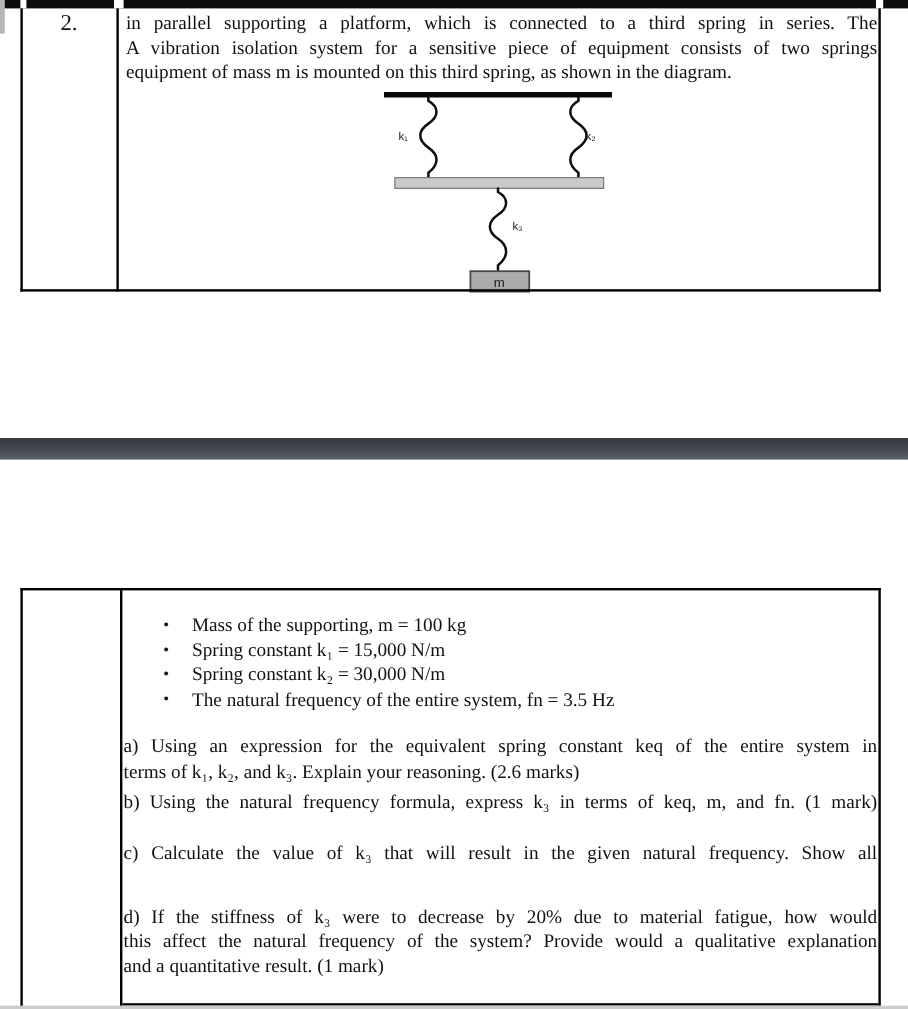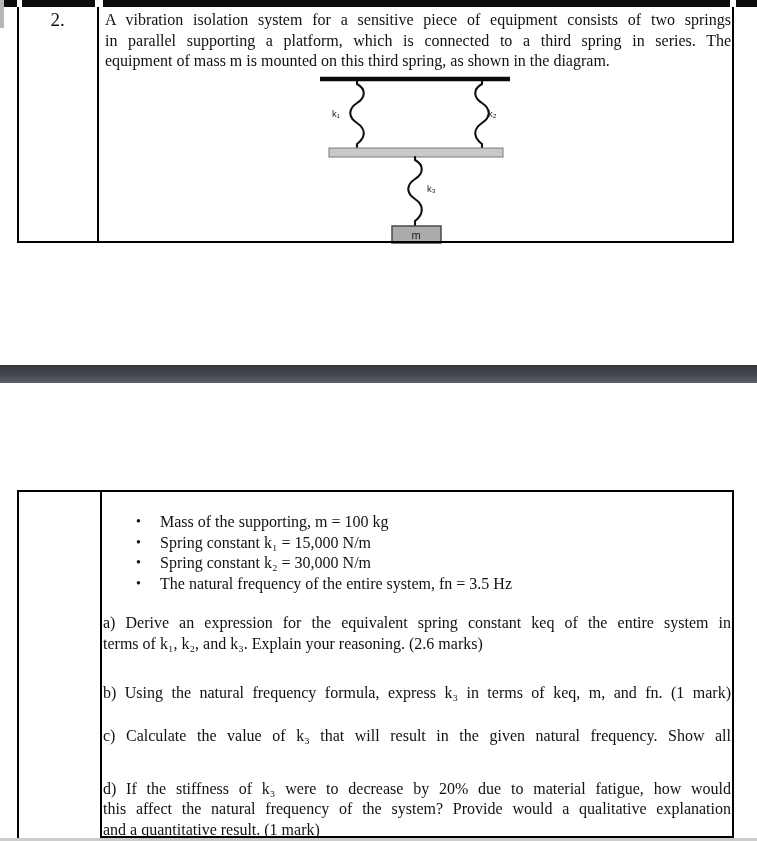--- a/index.html
+++ b/index.html
@@ -48,21 +48,21 @@
 
   .p1content { left: 105px; top: 10px; width: 626px; }
   .p2content { left: 103px; top: 490px; width: 628px; }
 
   .bullets { margin: 0; padding: 0; padding-top: 22px; }
   .bullet-row { position: relative; padding-left: 57px; font-size: 16px; line-height: 20.6px; }
   .bullet-marker { position: absolute; left: 33px; top: 0; font-size: 14px; }
 
   .q { margin: 0; }
   .qa { margin-top: 19px; }
-  .qb { margin-top: 28px; }
+  .qb { margin-top: 4px; }
   .qc { margin-top: 23px; font-family: Liberation Serif, serif; }
   .qd { margin-top: 32px; }
 
   .diagram { left: 315px; top: 70px; width: 200px; height: 176px; }
   .diagram text { font-family: "Liberation Sans", sans-serif; font-size: 9.5px; fill: #1a1a1a; }
   .diagram text.masslbl { font-size: 11px; }
 </style>
 </head>
 <body>
 
@@ -70,22 +70,22 @@
 
   <div class="abs topbar"></div>
   <div class="abs topbar-gap" style="left:17px; width:5px;"></div>
   <div class="abs topbar-gap" style="left:95px; width:8px;"></div>
   <div class="abs topbar-gap" style="left:730px; width:6px;"></div>
   <div class="abs edge-strip-left"></div>
 
   <div class="abs rownum">2.</div>
 
   <div class="abs p1content">
+    <div class="line">in parallel supporting a platform, which is connected to a third spring in series. The</div>
     <div class="line">A vibration isolation system for a sensitive piece of equipment consists of two springs</div>
-    <div class="line">in parallel supporting a platform, which is connected to a third spring in series. The</div>
     <div class="line last">equipment of mass m is mounted on this third spring, as shown in the diagram.</div>
   </div>
 
   <svg class="abs diagram" viewBox="0 0 200 176">
 
     <line x1="5" y1="9" x2="195" y2="9" stroke="#0a0a0a" stroke-width="4.5"></line>
 
     <path d="M42,11 l0,3 c9,5 9,13 0,19 c-9,6 -9,14 0,20 c9,6 9,14 0,21 l0,4" fill="none" stroke="#0f0f0f" stroke-width="2.1" stroke-linecap="round"></path>
 
     <path d="M167,11 l0,3 c-9,5 -9,13 0,19 c9,6 9,14 0,20 c-9,6 -9,14 0,21 l0,4" fill="none" stroke="#0f0f0f" stroke-width="2.1" stroke-linecap="round"></path>
@@ -130,21 +130,21 @@
         <span class="bullet-marker">•</span>
         <span>Spring constant k₂ = 30,000 N/m</span>
       </div>
       <div class="bullet-row">
         <span class="bullet-marker">•</span>
         <span>The natural frequency of the entire system, fn = 3.5 Hz</span>
       </div>
     </div>
 
     <div class="q qa">
-      <div class="line">a) Derive an expression for the equivalent spring constant keq of the entire system in</div>
+      <div class="line">a) Using an expression for the equivalent spring constant keq of the entire system in</div>
       <div class="line last">terms of k₁, k₂, and k₃. Explain your reasoning. (2.6 marks)</div>
     </div>
 
     <div class="q qb">
       <div class="line">b) Using the natural frequency formula, express k₃ in terms of keq, m, and fn. (1 mark)</div>
     </div>
 
     <div class="q qc">
       <div class="line">c) Calculate the value of k₃ that will result in the given natural frequency. Show all</div>
     </div>

